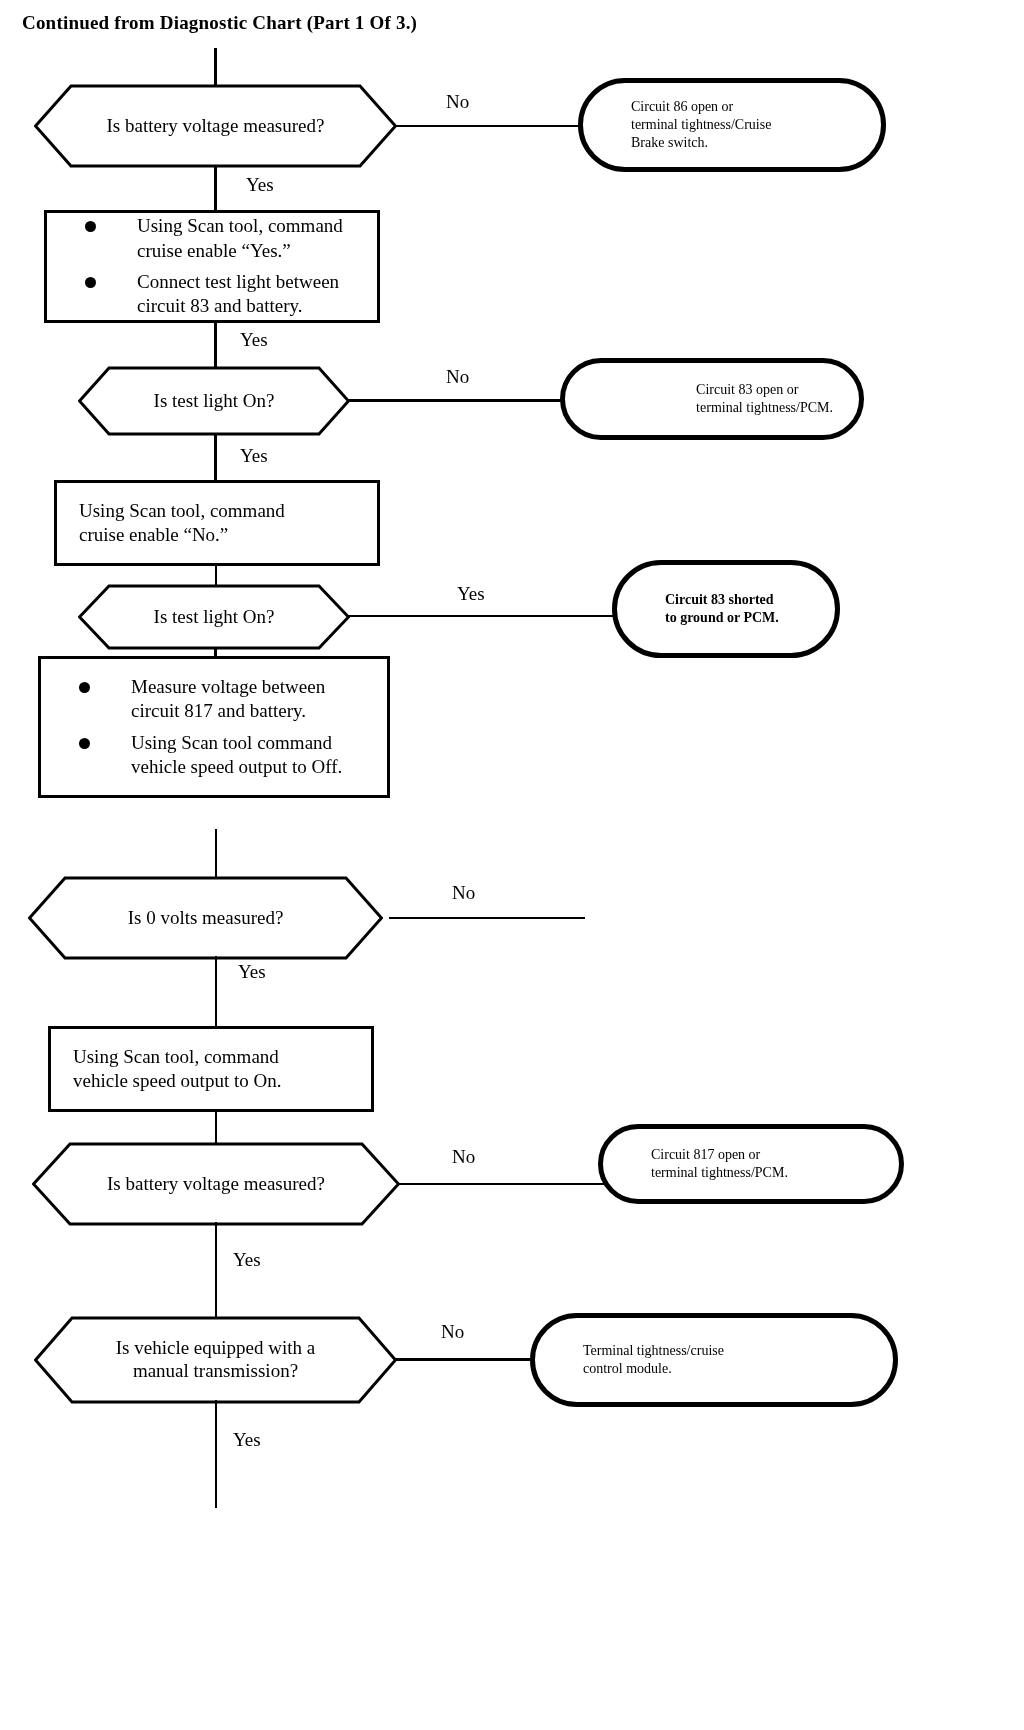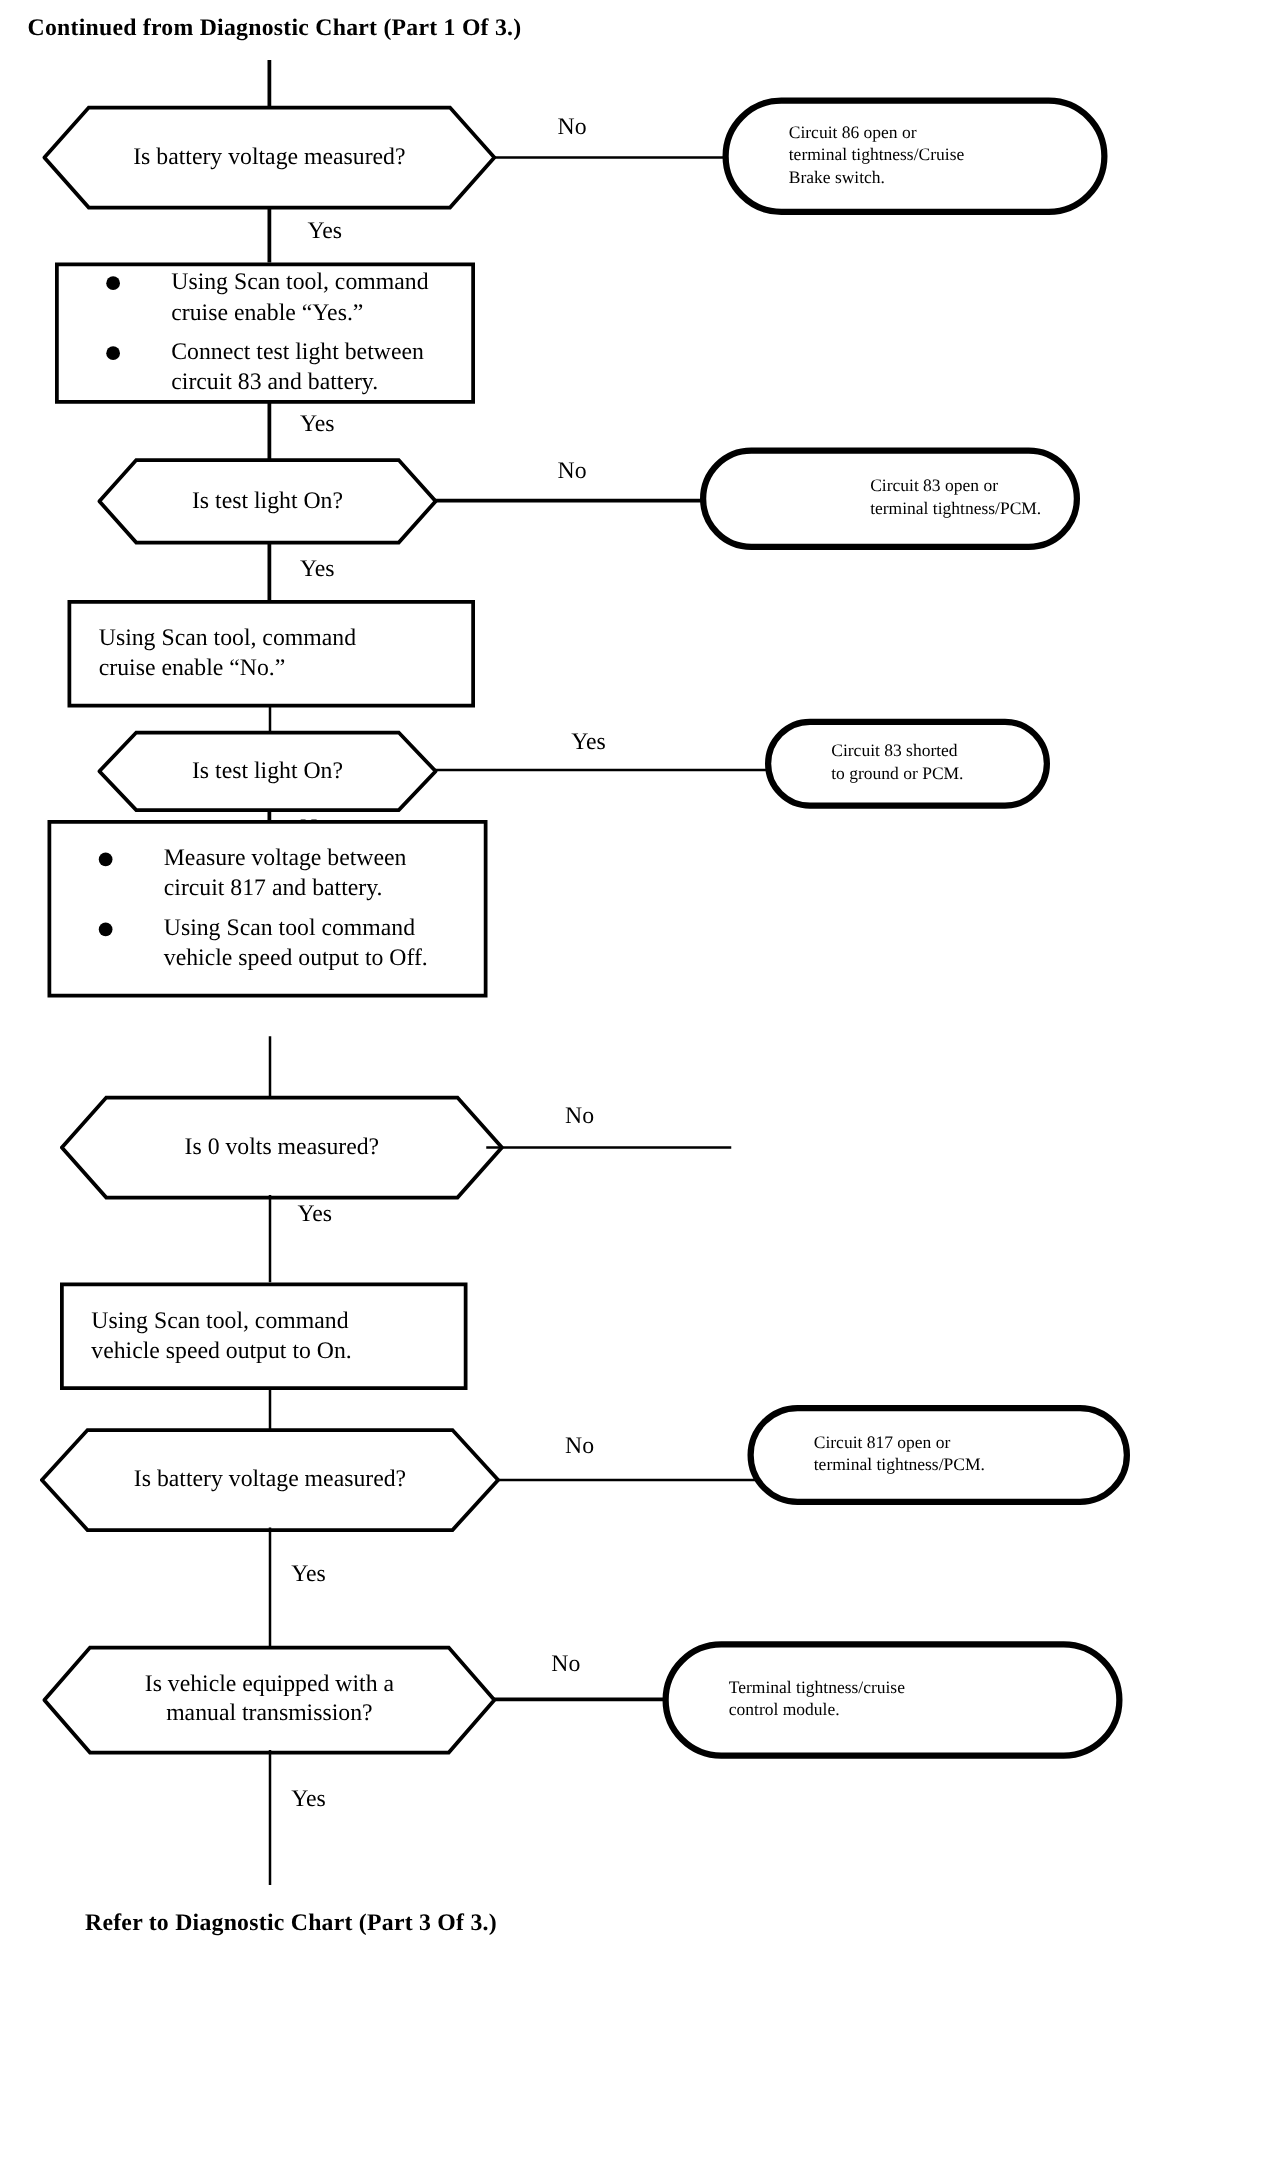--- a/index.html
+++ b/index.html
@@ -224,21 +224,21 @@
   <div class="decision" style="left:78px; top:584px; width:272px; height:66px;">
     <svg class="hex-svg" viewBox="0 0 272 66" preserveAspectRatio="none">
       <polygon points="1.5,33 31,2 241,2 270.5,33 241,64 31,64" fill="#ffffff" stroke="#000000" stroke-width="3"></polygon>
     </svg>
     <span class="dec-text">Is test light On?</span>
   </div>
 
   <div class="hline thin" style="left:348px; top:615px; width:272px;"></div>
   <div class="branch-label" style="left:457px; top:584px;">Yes</div>
 
-  <div class="terminator" style="left:612px; top:575px; width:228px; height:72px;">
+  <div class="terminator" style="left:612px; top:560px; width:228px; height:98px;font-weight:bold;">
     <div class="term-text">
       <div>Circuit 83 shorted</div>
       <div>to ground or PCM.</div>
     </div>
   </div>
 
   <div class="vline" style="left:214px; top:648px; height:43px;"></div>
   <div class="branch-label" style="left:240px; top:653px;">No</div>
 
   <div class="process-bullets" style="left:38px; top:656px; width:352px; height:142px;">
@@ -249,21 +249,21 @@
       </li>
       <li>
         <span>Using Scan tool command</span><br>
         <span>vehicle speed output to Off.</span>
       </li>
     </ul>
   </div>
 
   <div class="vline thin" style="left:215px; top:829px; height:49px;"></div>
 
-  <div class="decision" style="left:48px; top:876px; width:355px; height:84px;">
+  <div class="decision" style="left:28px; top:876px; width:355px; height:84px;">
     <svg class="hex-svg" viewBox="0 0 355 84" preserveAspectRatio="none">
       <polygon points="1.5,42 37,2 318,2 353.5,42 318,82 37,82" fill="#ffffff" stroke="#000000" stroke-width="3"></polygon>
     </svg>
     <span class="dec-text">Is 0 volts measured?</span>
   </div>
 
   <div class="hline thin" style="left:389px; top:917px; width:196px;"></div>
   <div class="branch-label" style="left:452px; top:883px;">No</div>
 
 
@@ -315,15 +315,14 @@
   <div class="terminator" style="left:530px; top:1313px; width:368px; height:94px;">
     <div class="term-text">
       <div>Terminal tightness/cruise</div>
       <div>control module.</div>
     </div>
   </div>
 
   <div class="vline thin" style="left:215px; top:1400px; height:108px;"></div>
   <div class="branch-label" style="left:233px; top:1430px;">Yes</div>
 
-  <div class="chart-header" style="left:68px; top:1528px;">Refer to Diagnostic Chart (Part 3 Of 3.)</div>
 
 </div>
 
 </body></html>

